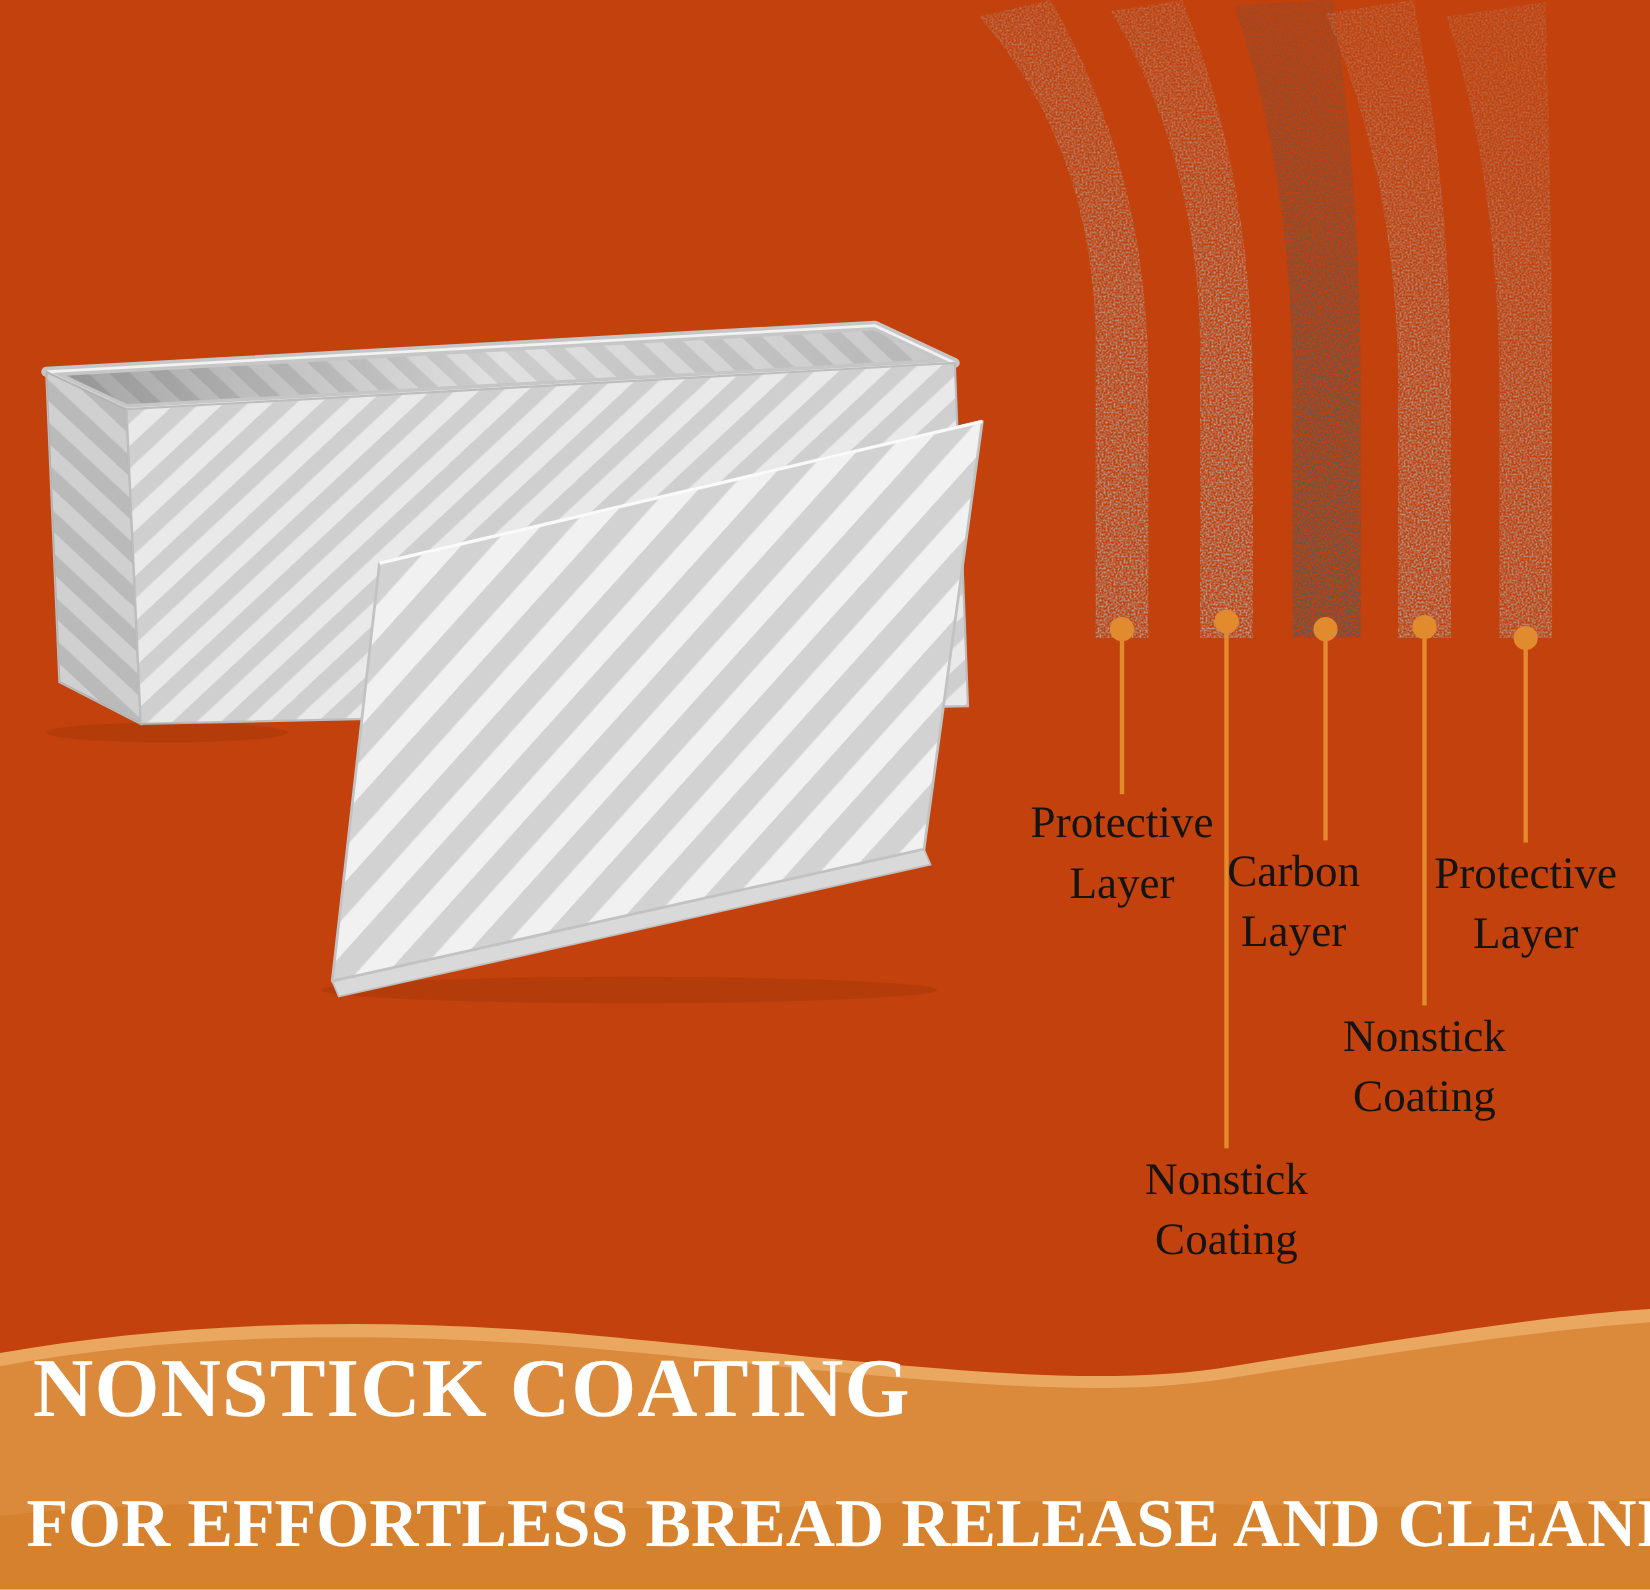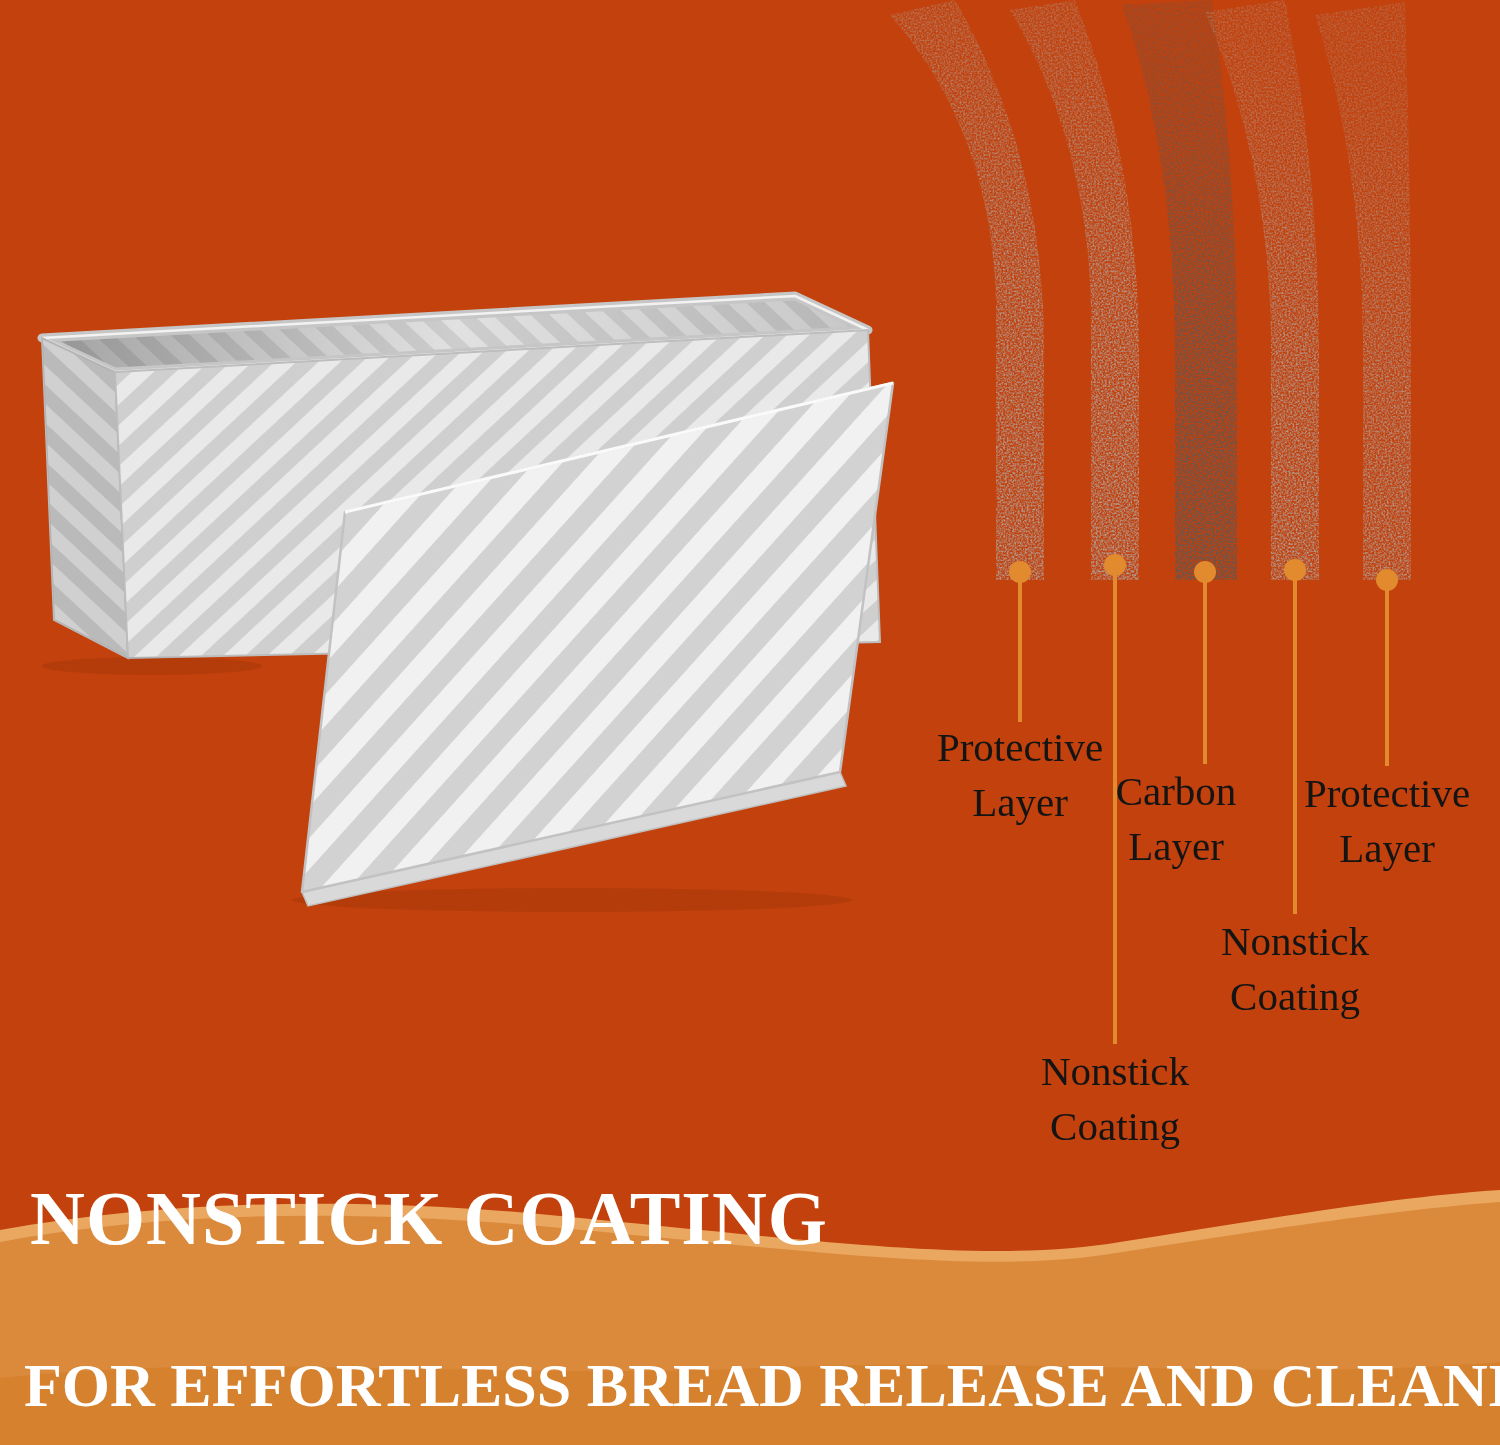--- a/index.html
+++ b/index.html
@@ -9,21 +9,21 @@
   }
   .abs{position:absolute;display:block;}
   
   .dot{position:absolute;width:22px;height:22px;margin:-11px 0 0 -11px;
        border-radius:50%;background:#E28A2E;}
   .stem{position:absolute;width:4px;margin-left:-2px;background:#E28A2E;}
   .clabel{position:absolute;transform:translateX(-50%);text-align:center;
           font-size:41px;line-height:1.35;color:#141414;white-space:nowrap;}
   .cl{display:block;}
   
-  .banner-title{position:absolute;left:30px;top:1180px;color:#fff;
+  .banner-title{position:absolute;left:30px;top:1224px;color:#fff;
                 font-weight:bold;font-size:76px;letter-spacing:1px;line-height:1;}
   .banner-subtitle{position:absolute;left:24px;top:1354px;color:#fff;
                 font-weight:bold;font-size:62px;line-height:1;white-space:nowrap;}
 </style>
 </head>
 <body>
 
 <div class="stage">
 
   <svg class="abs" style="left:12px;top:258px;width:892px;height:662px" viewBox="0 0 892 662">

